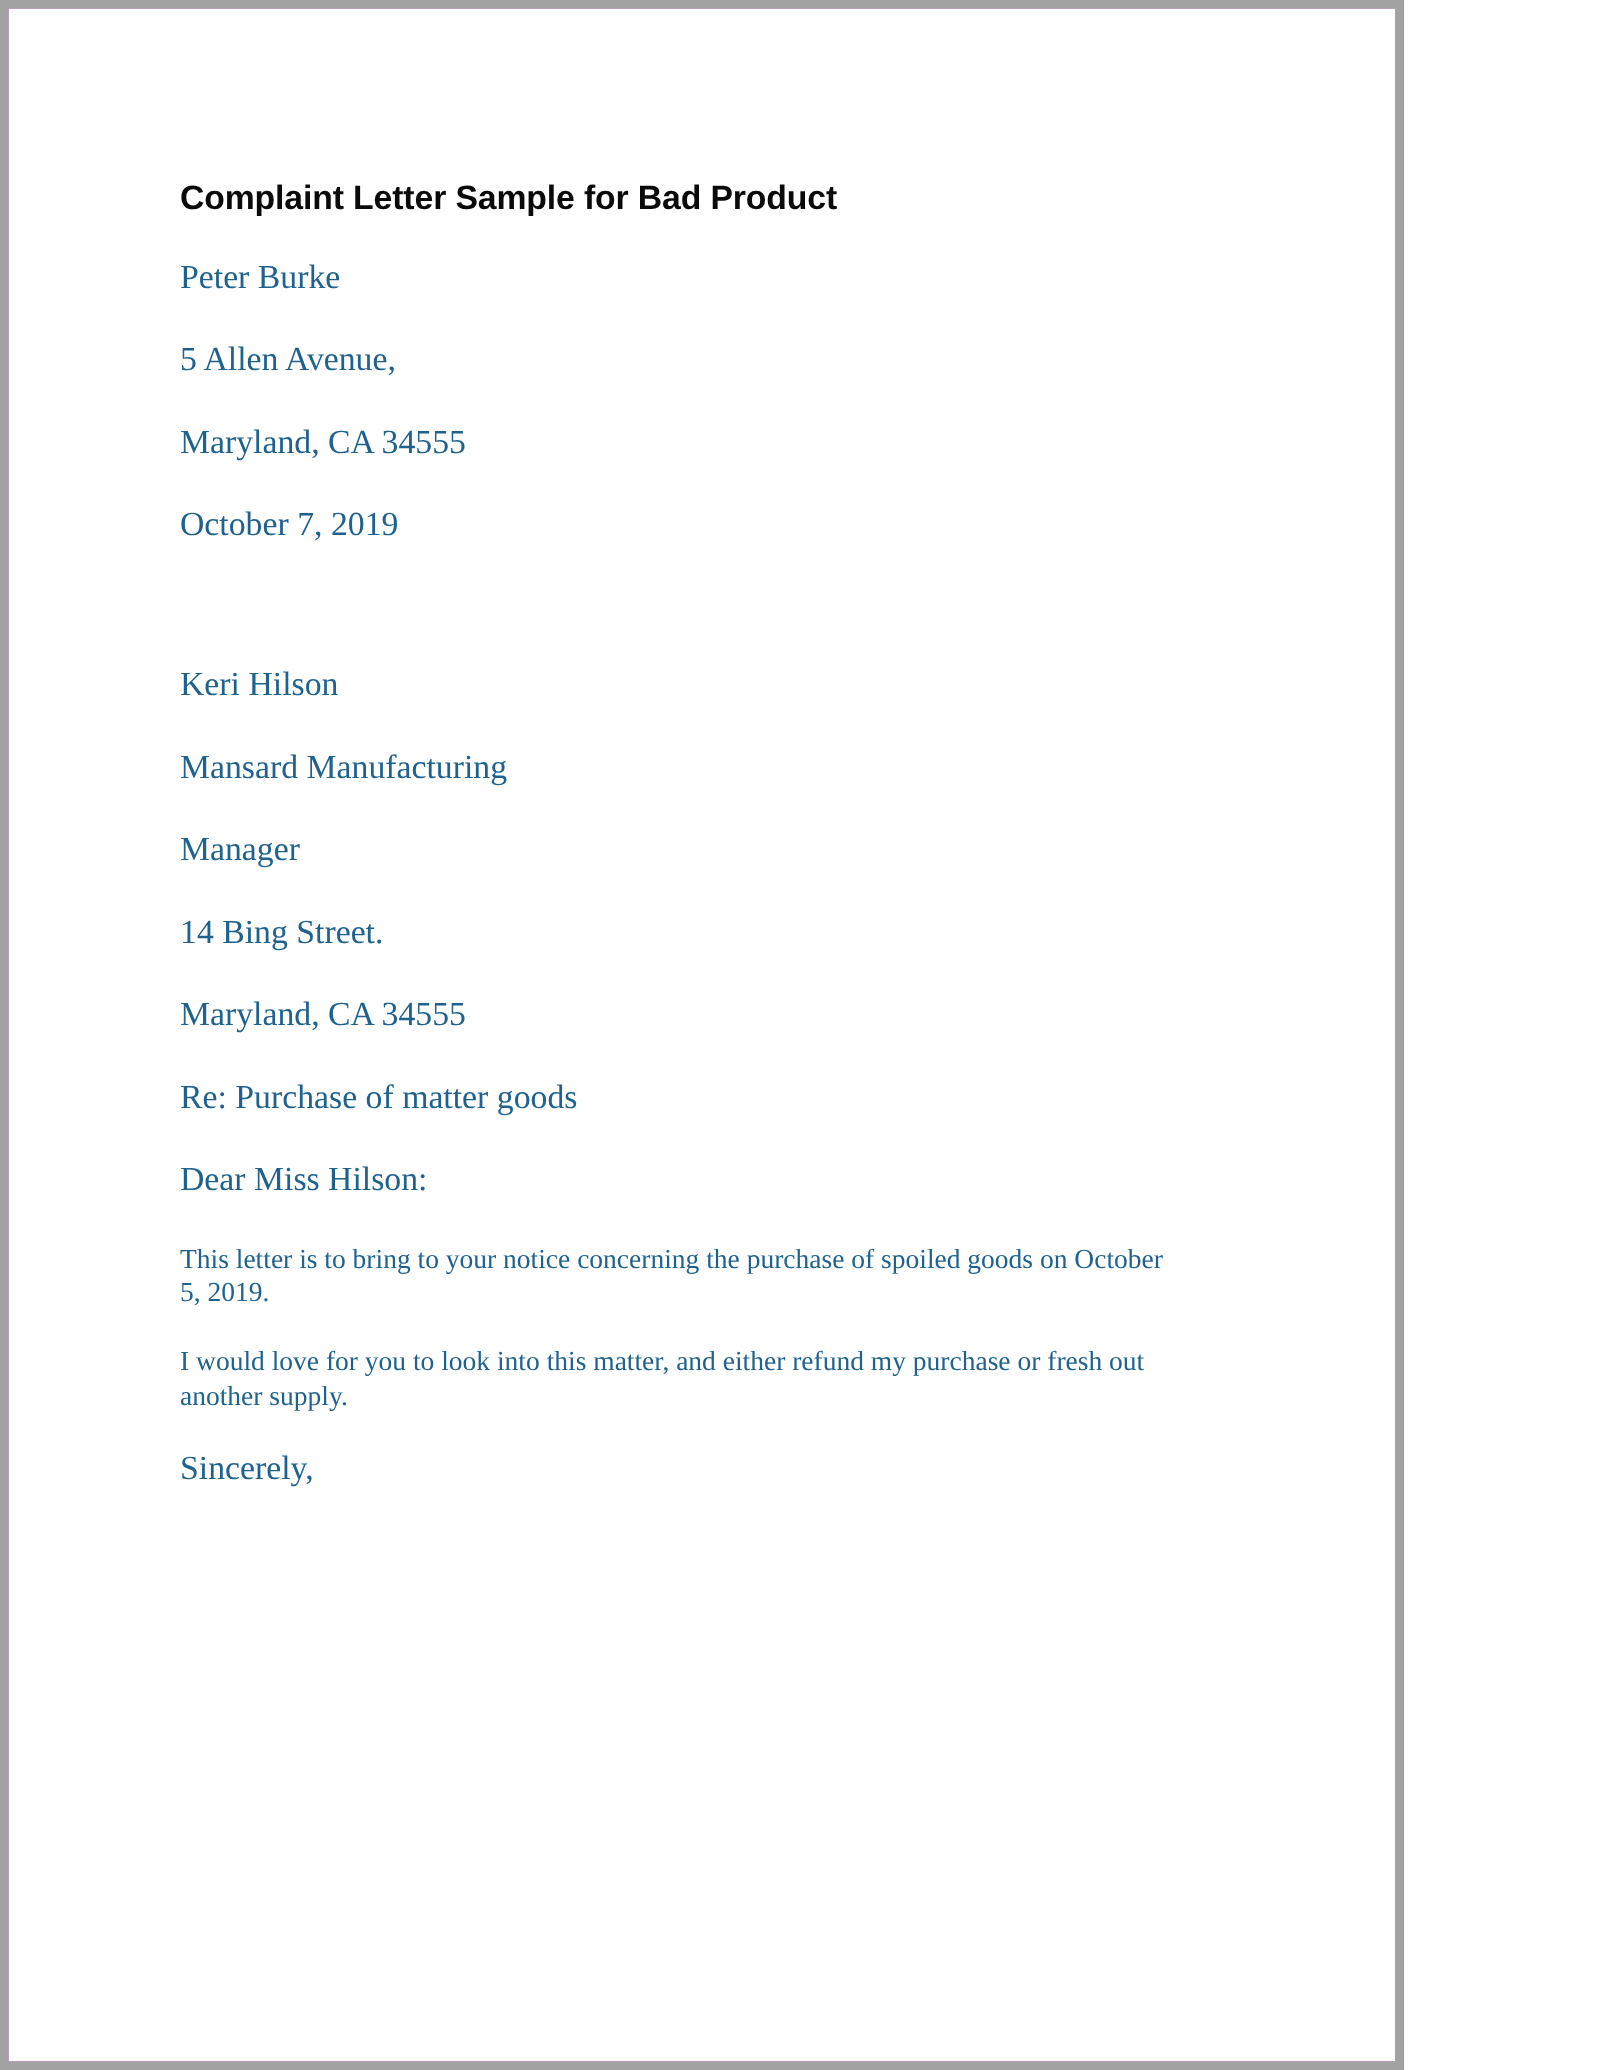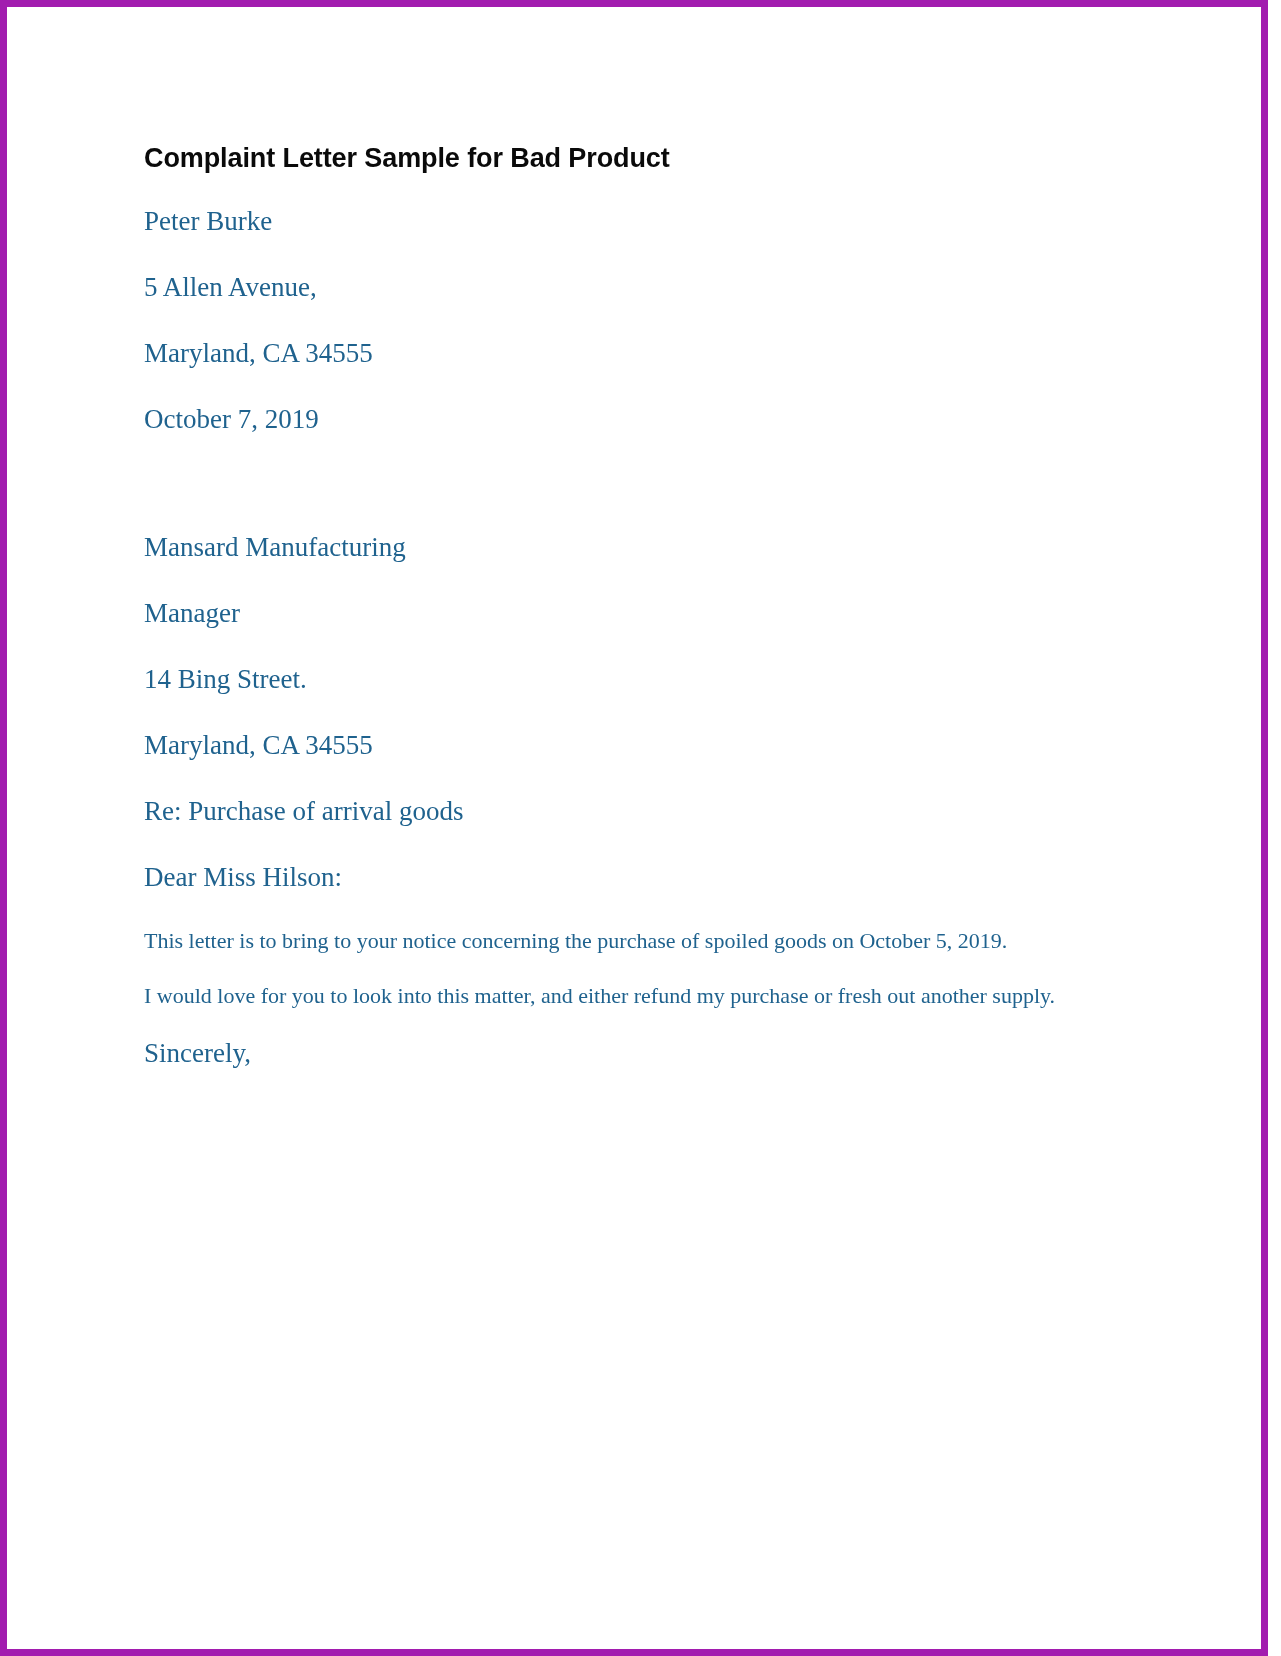--- a/index.html
+++ b/index.html
@@ -10,23 +10,23 @@
   body {
     width: 1281px;
     height: 1656px;
     font-family: "Liberation Serif", "DejaVu Serif", serif;
     overflow: hidden;
   }
 
   
   #page-frame {
     box-sizing: border-box;
-    width: 1268px;
+    width: 1123px;
     height: 1656px;
-    border: 7px solid #a21caf;
+    border: 7px solid #a3a3a3;
     background: #a21caf;
     position: relative;
   }
 
   #letter-sheet {
     box-sizing: border-box;
     position: absolute;
     left: 0;
     top: 0;
     width: 100%;
@@ -86,27 +86,28 @@
     <div class="sender-block">
       <p class="letter-line">Peter Burke</p>
       <p class="letter-line">5 Allen Avenue,</p>
       <p class="letter-line">Maryland, CA 34555</p>
       <p class="letter-line">October 7, 2019</p>
     </div>
 
     <div class="block-gap"></div>
 
     <div class="recipient-block">
+      <p class="letter-line">Keri Hilson</p>
       <p class="letter-line">Mansard Manufacturing</p>
       <p class="letter-line">Manager</p>
       <p class="letter-line">14 Bing Street.</p>
       <p class="letter-line">Maryland, CA 34555</p>
     </div>
 
-    <p class="letter-line">Re: Purchase of arrival goods</p>
+    <p class="letter-line">Re: Purchase of matter goods</p>
 
     <p class="letter-line">Dear Miss Hilson:</p>
 
     <div class="body-block">
       <p class="letter-para">This letter is to bring to your notice concerning the purchase of spoiled goods on October 5, 2019.</p>
       <p class="letter-para">I would love for you to look into this matter, and either refund my purchase or fresh out another supply.</p>
     </div>
 
     <div class="closing-block">
       <p class="letter-line">Sincerely,</p>

